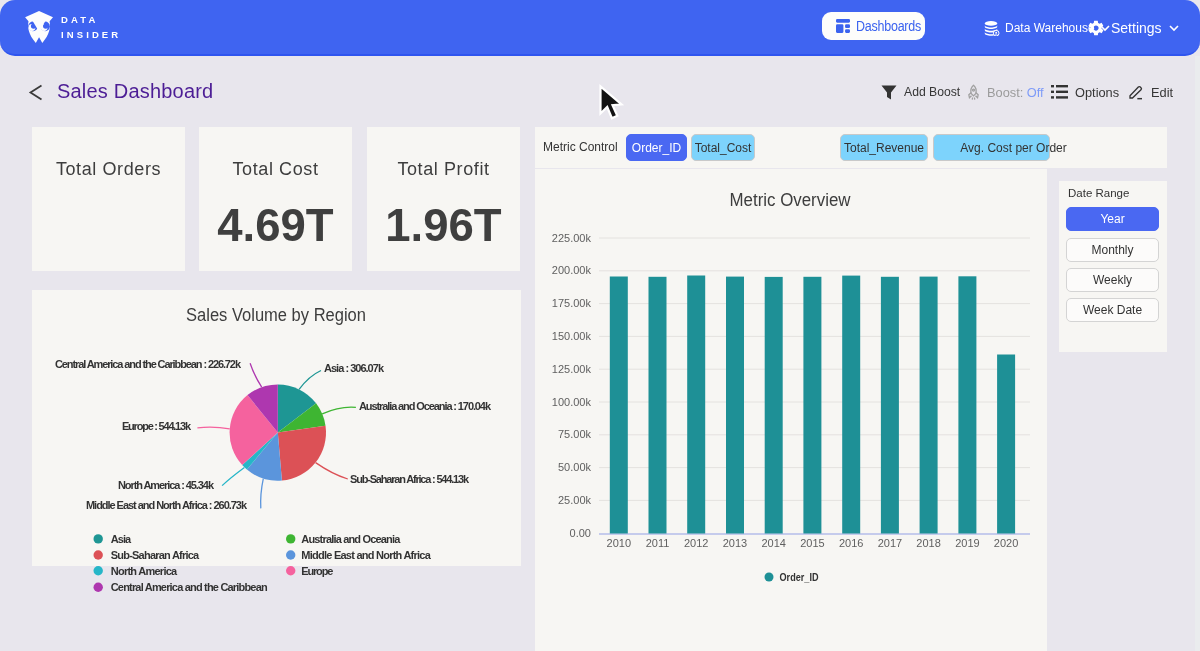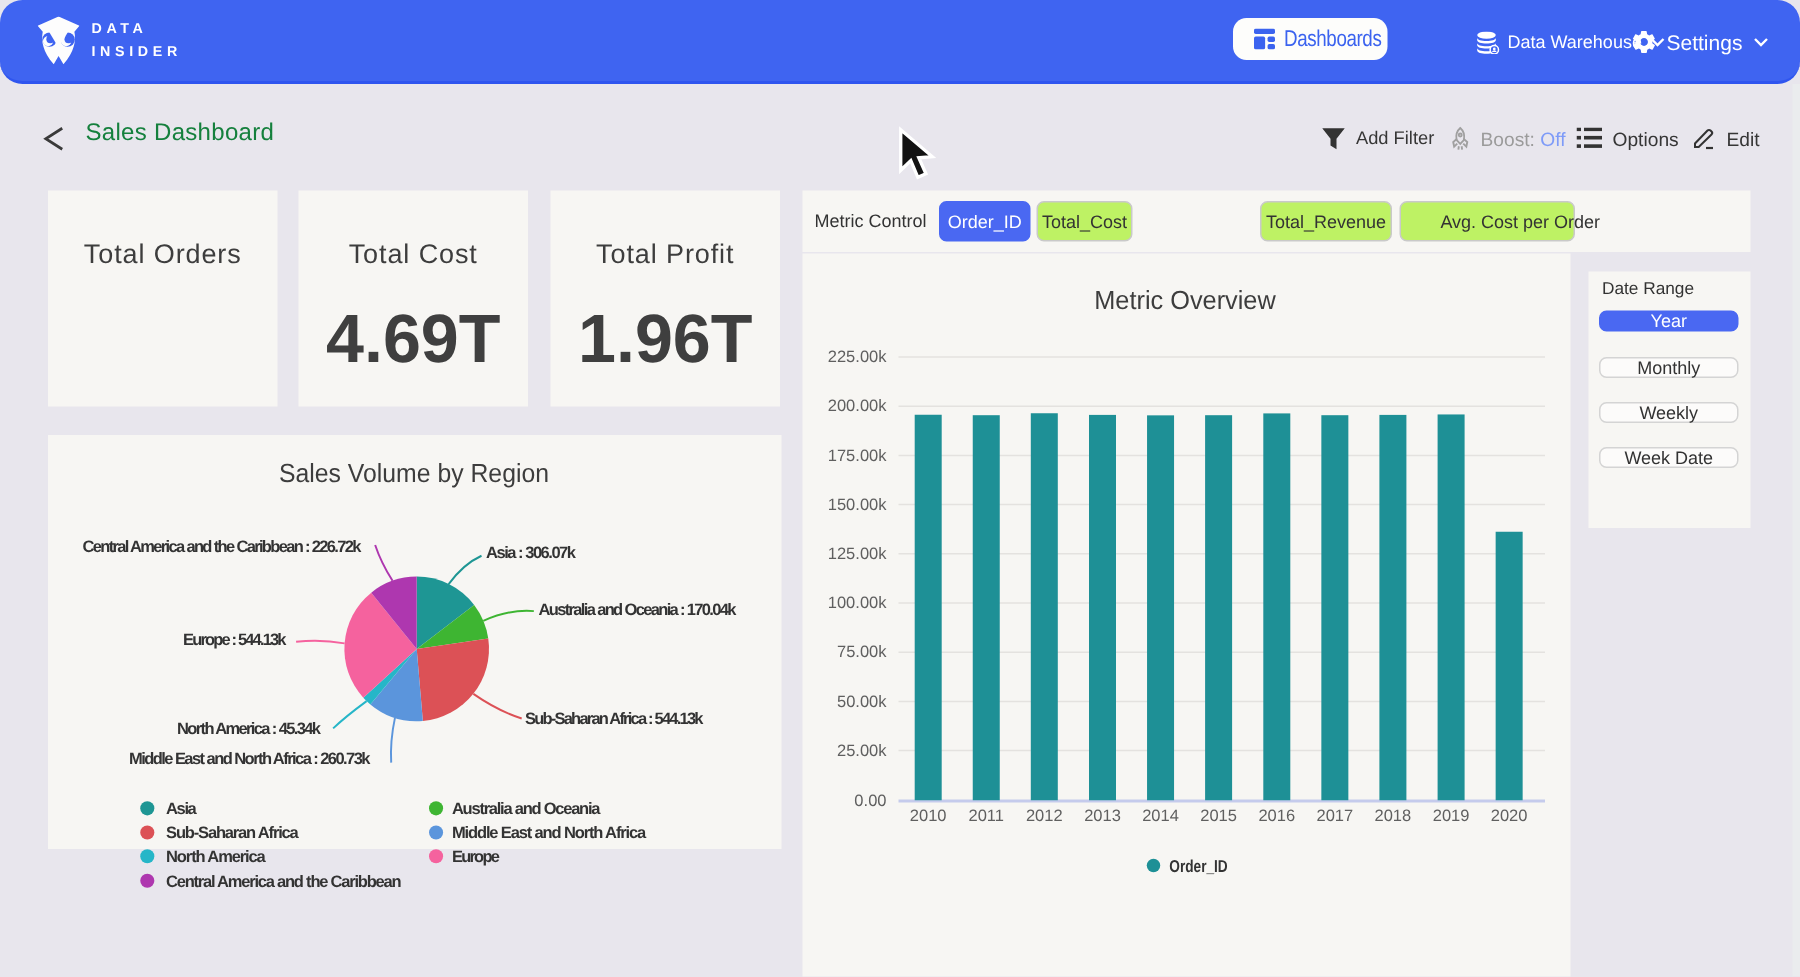--- a/index.html
+++ b/index.html
@@ -4,33 +4,33 @@
 <style>
 * { margin:0; padding:0; box-sizing:border-box; }
 html,body { width:1200px; height:651px; overflow:hidden; }
 body { font-family:"Liberation Sans", sans-serif; background:#e8e6ed; position:relative; }
 #nav { position:absolute; left:0; top:0; width:1200px; height:56px; background:#3f64f1; border-bottom:2px solid #2f55ef;border-radius:15px; }
 .logotext { position:absolute; left:61px; top:13px; color:#fff; font-size:9.5px; font-weight:bold; letter-spacing:3.1px; line-height:14.7px; }
 .navbtn { position:absolute; top:12px; height:28px; background:#fdfdfb; border-radius:9px; color:#3b63ef; font-size:12.5px; display:flex; align-items:center; white-space:nowrap;justify-content:center; }
 .navitem { position:absolute; top:0; height:56px; display:flex; align-items:center; color:#fff; font-size:13px; white-space:nowrap; }
 .logo { position:absolute; }
 #backarrow { position:absolute; left:27.5px; top:83.5px; }
-#title { position:absolute; left:57px; top:80px; font-size:16px; color:#15803d; letter-spacing:0.2px; }
+#title { position:absolute; left:57px; top:80px; font-size:20px; color:#4c1d95; letter-spacing:0.2px; }
 .hact { position:absolute; top:83px; height:18px; display:flex; align-items:center; font-size:12.8px; color:#363636; white-space:nowrap; }
 .card { position:absolute; background:#f7f6f3; }
 .kpi { width:153px; height:144px; top:127px; text-align:center; }
 .kpi .t { margin-top:32px; font-size:18px; color:#3d3d3d; letter-spacing:0.6px; font-weight:500;text-align:center;}
 .kpi .v { margin-top:20px; font-size:45.5px; font-weight:bold; color:#3f3f3f; }
 #metricbar { position:absolute; left:535px; top:127px; width:632px; height:41px; background:#f7f6f3; }
 #metricbar .lbl { position:absolute; left:8px; top:13px; font-size:12px; color:#333; white-space:nowrap; }
-.mbtn { height:27px; border:1px solid #c9c9c9; background:#bef264; border-radius:5px; font-size:12px; color:#333; display:flex; align-items:center; justify-content:center; white-space:nowrap; position:absolute; top:7px; }
+.mbtn { height:27px; border:1px solid #c9c9c9; background:#7dd3fc; border-radius:5px; font-size:12px; color:#333; display:flex; align-items:center; justify-content:center; white-space:nowrap; position:absolute; top:7px; }
 .mbtn.sel { background:#4a68f2; border-color:#4a68f2; color:#fff; }
 #daterange { left:1059px; top:181px; width:108px; height:171px; }
 #daterange .t { position:absolute; left:9px; top:6px; font-size:11.5px; color:#333; }
-.dbtn { position:absolute; left:7px; width:93px; height:14px; border:1px solid #d4d4d4; background:#fcfbfa; border-radius:5px; font-size:12px; color:#333; display:flex; align-items:center; justify-content:center; }
+.dbtn { position:absolute; left:7px; width:93px; height:24px; border:1px solid #d4d4d4; background:#fcfbfa; border-radius:5px; font-size:12px; color:#333; display:flex; align-items:center; justify-content:center; }
 .dbtn.sel { background:#4a68f2; border-color:#4a68f2; color:#fff; }
 #piecard { left:32px; top:290px; width:489px; height:276px; }
 #bigcard { left:535px; top:169px; width:512px; height:519px; }
 #cursor { position:absolute; left:597px; top:84px; }
 </style>
 </head>
 <body>
 <div id="nav">
   <svg class="logo" style="left:25px; top:11px;" width="28" height="32" viewBox="0 0 28 32">
     <path d="M14.05 0 L28 6.2 L24.6 10.2 C25.8 16.5 24.5 23.5 17.3 31.9 L14.05 26.3 L10.8 31.9 C3.6 23.5 2.3 16.5 3.5 10.2 L0.1 6.2 Z" fill="#fdfdfd"></path>
@@ -80,21 +80,21 @@
 
 <svg id="backarrow" width="15" height="17" viewBox="0 0 15 17">
     <path d="M13.5 1.5 L2.5 8.5 L13.5 15.5" stroke="#3a3a3a" stroke-width="1.8" fill="none"></path>
   </svg>
 <div id="title">Sales Dashboard</div>
 
 <div class="hact" style="left:881px;">
   <svg width="16" height="15" viewBox="0 0 16 15" style="margin-right:7px">
       <path d="M0.5 0.5 H15.5 L10 7.5 V14.5 L6 12 V7.5 Z" fill="#333"></path>
     </svg>
-  <span style="font-size:12.2px;">Add Filter</span>
+  <span style="font-size:12.2px;">Add Boost</span>
 </div>
 <div class="hact" style="left:966px; color:#9b9b9b;">
   <svg width="15" height="17" viewBox="0 0 24 26" fill="none" stroke="#a0a0a0" stroke-width="2" style="margin-right:6px">
     <path d="M12 1.5 C15.5 4.5 17 9 15.8 14.5 L12 18.5 L8.2 14.5 C7 9 8.5 4.5 12 1.5 Z"></path>
     <circle cx="12" cy="9" r="1.6"></circle>
     <path d="M8.5 13 L4.5 16.5 L5.5 21.5 L8.8 18.2"></path>
     <path d="M15.5 13 L19.5 16.5 L18.5 21.5 L15.2 18.2"></path>
     <path d="M10.5 21 L10 24.5 M13.5 21 L14 24.5"></path>
   </svg>
   Boost:&nbsp;<span style="color:#7e9bf8">Off</span>

